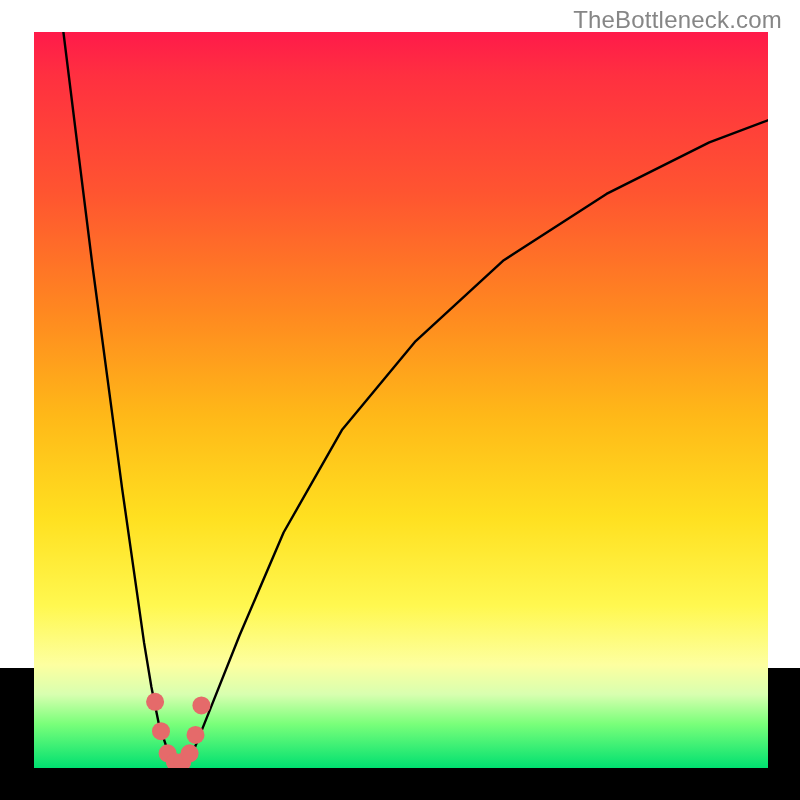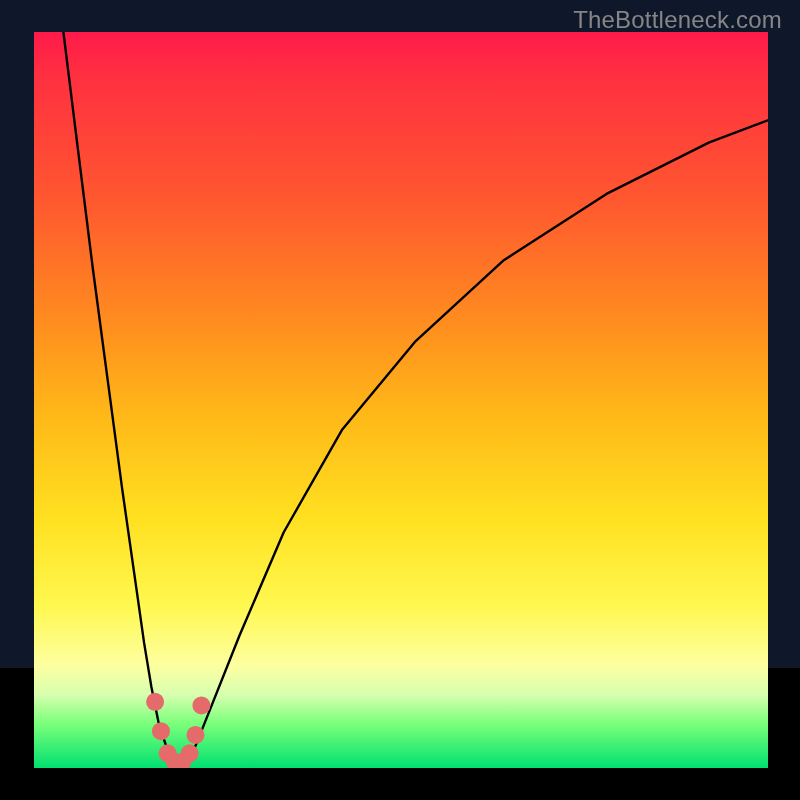--- a/index.html
+++ b/index.html
@@ -10,21 +10,21 @@
     overflow: hidden;
     background: #000;
     font-family: Arial, Helvetica, sans-serif;
   }
   .frame {
     position: absolute;
     left: 0;
     top: 0;
     width: 800px;
     height: 668px;
-    background: #0f172a;
+    background: #ffffff;
   }
   .plot {
     position: absolute;
     left: 34px;
     top: 32px;
     width: 734px;
     height: 736px;
     background: linear-gradient(
       to bottom,
       #ff1a4a 0%,

